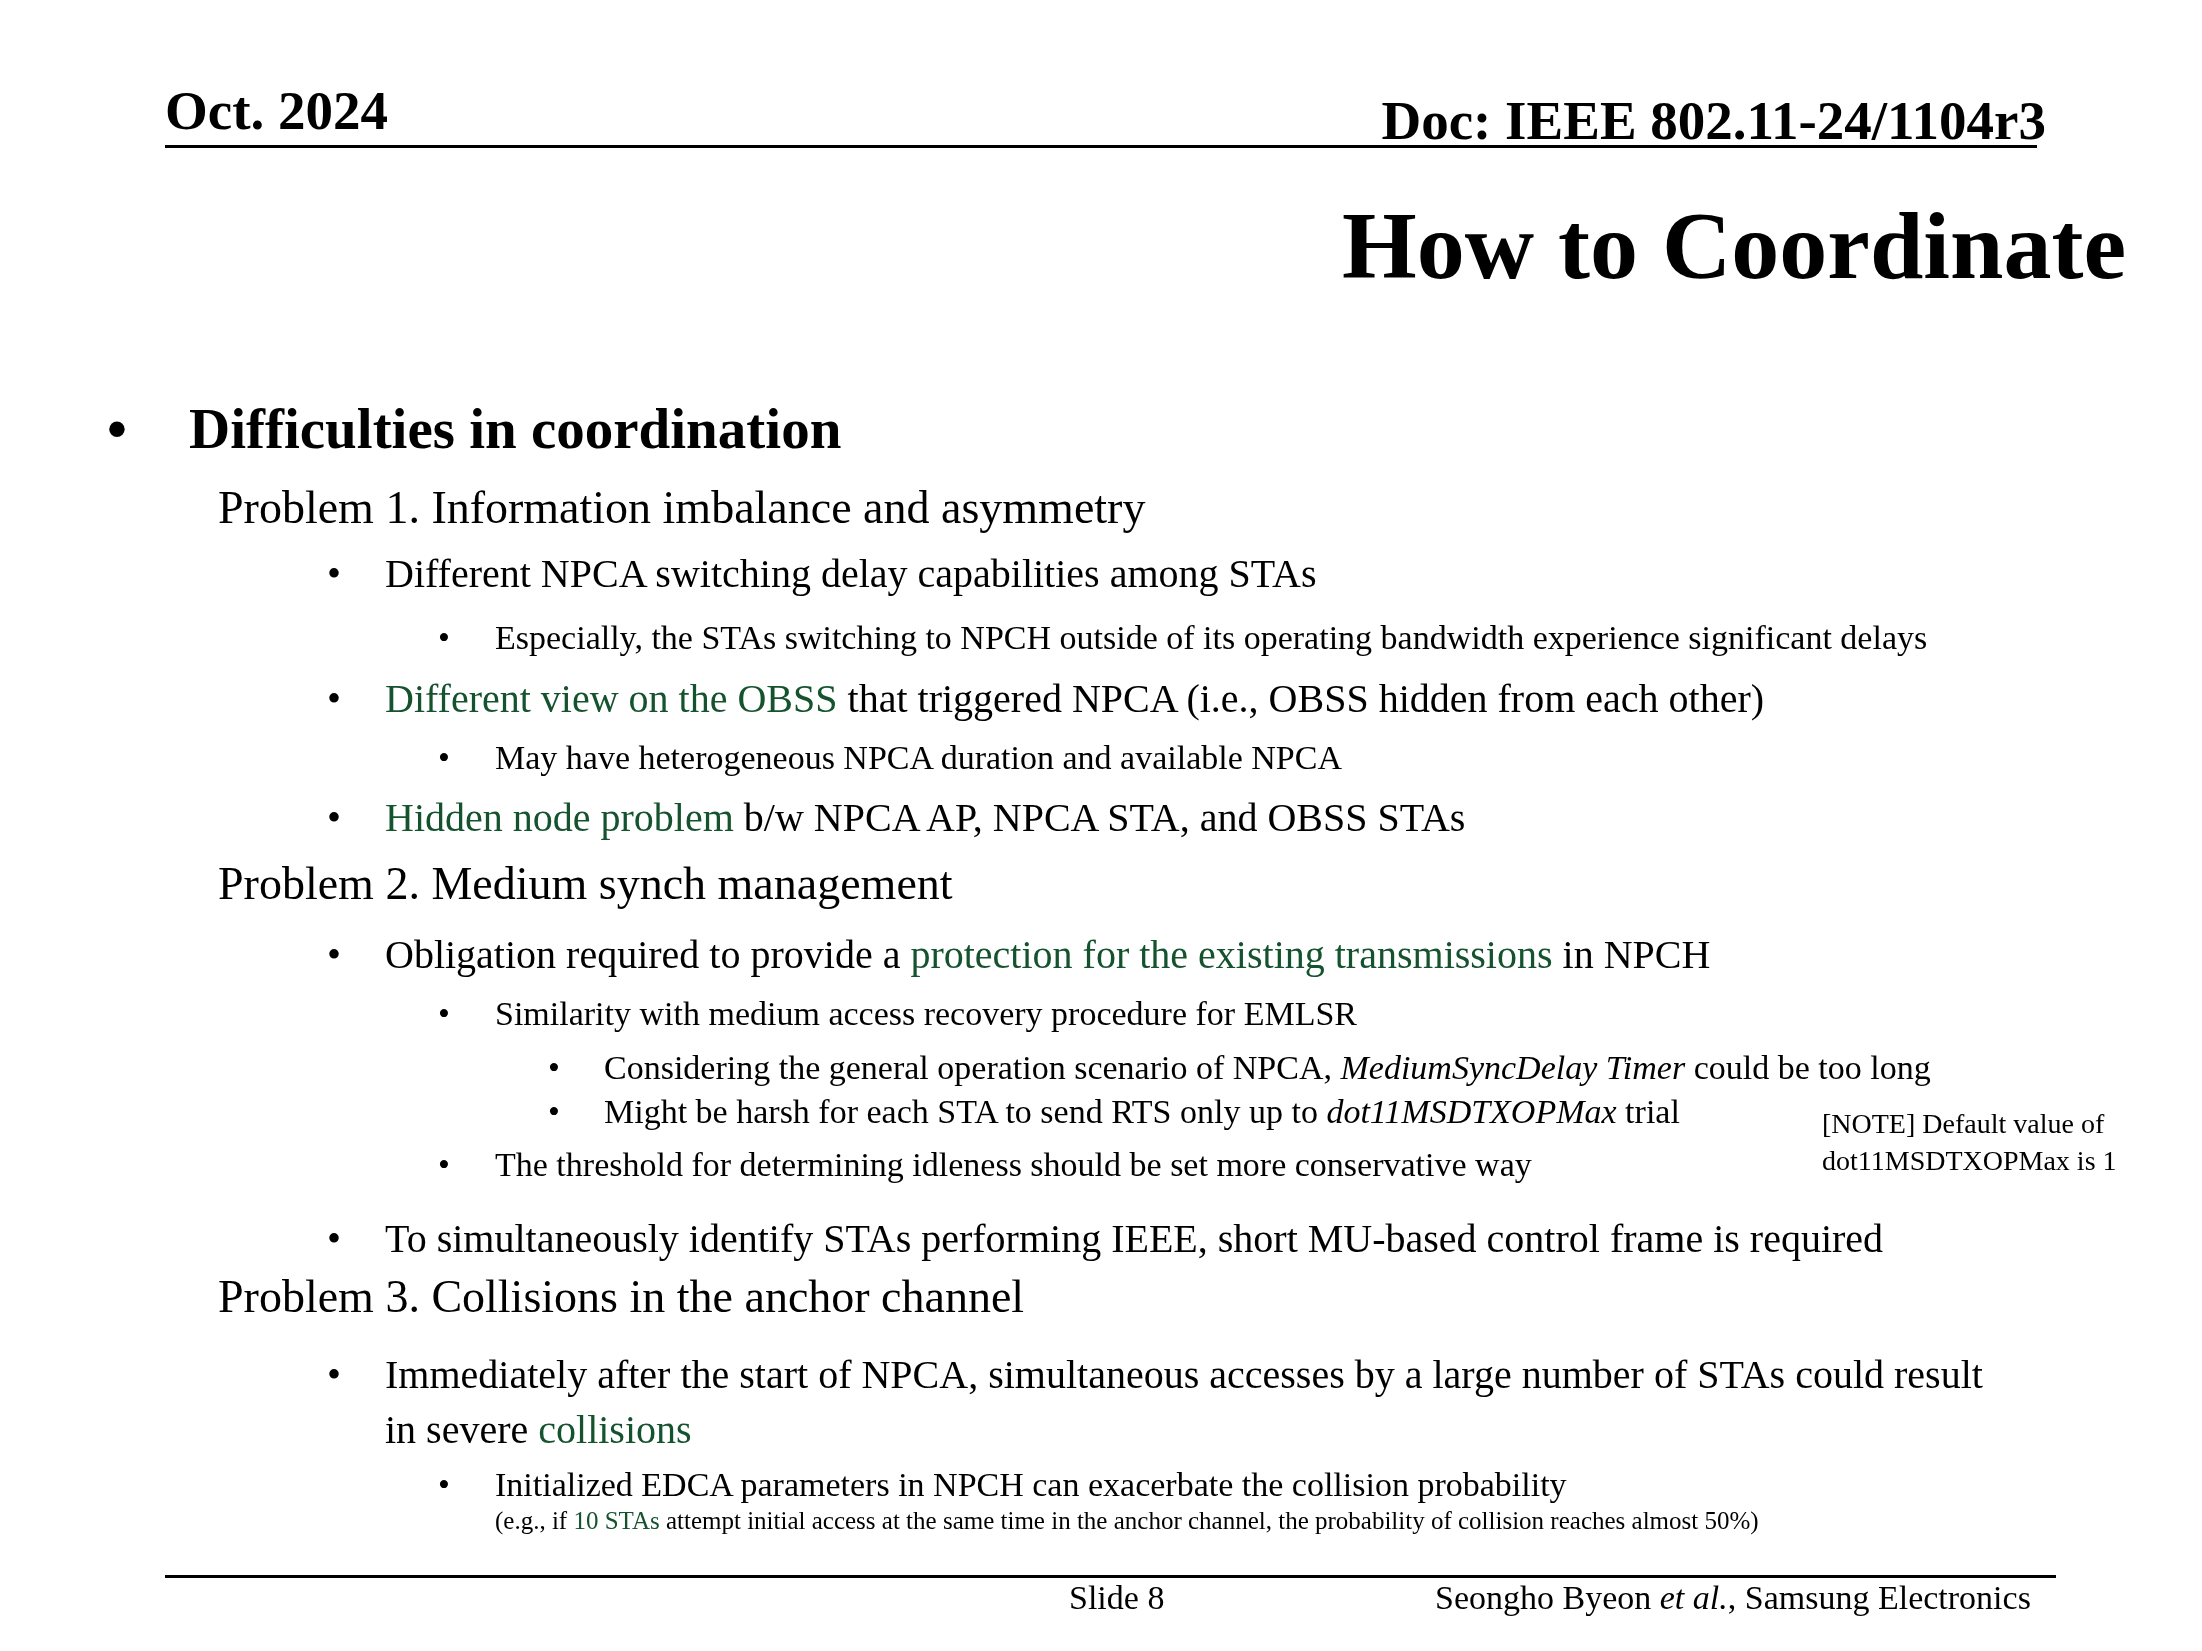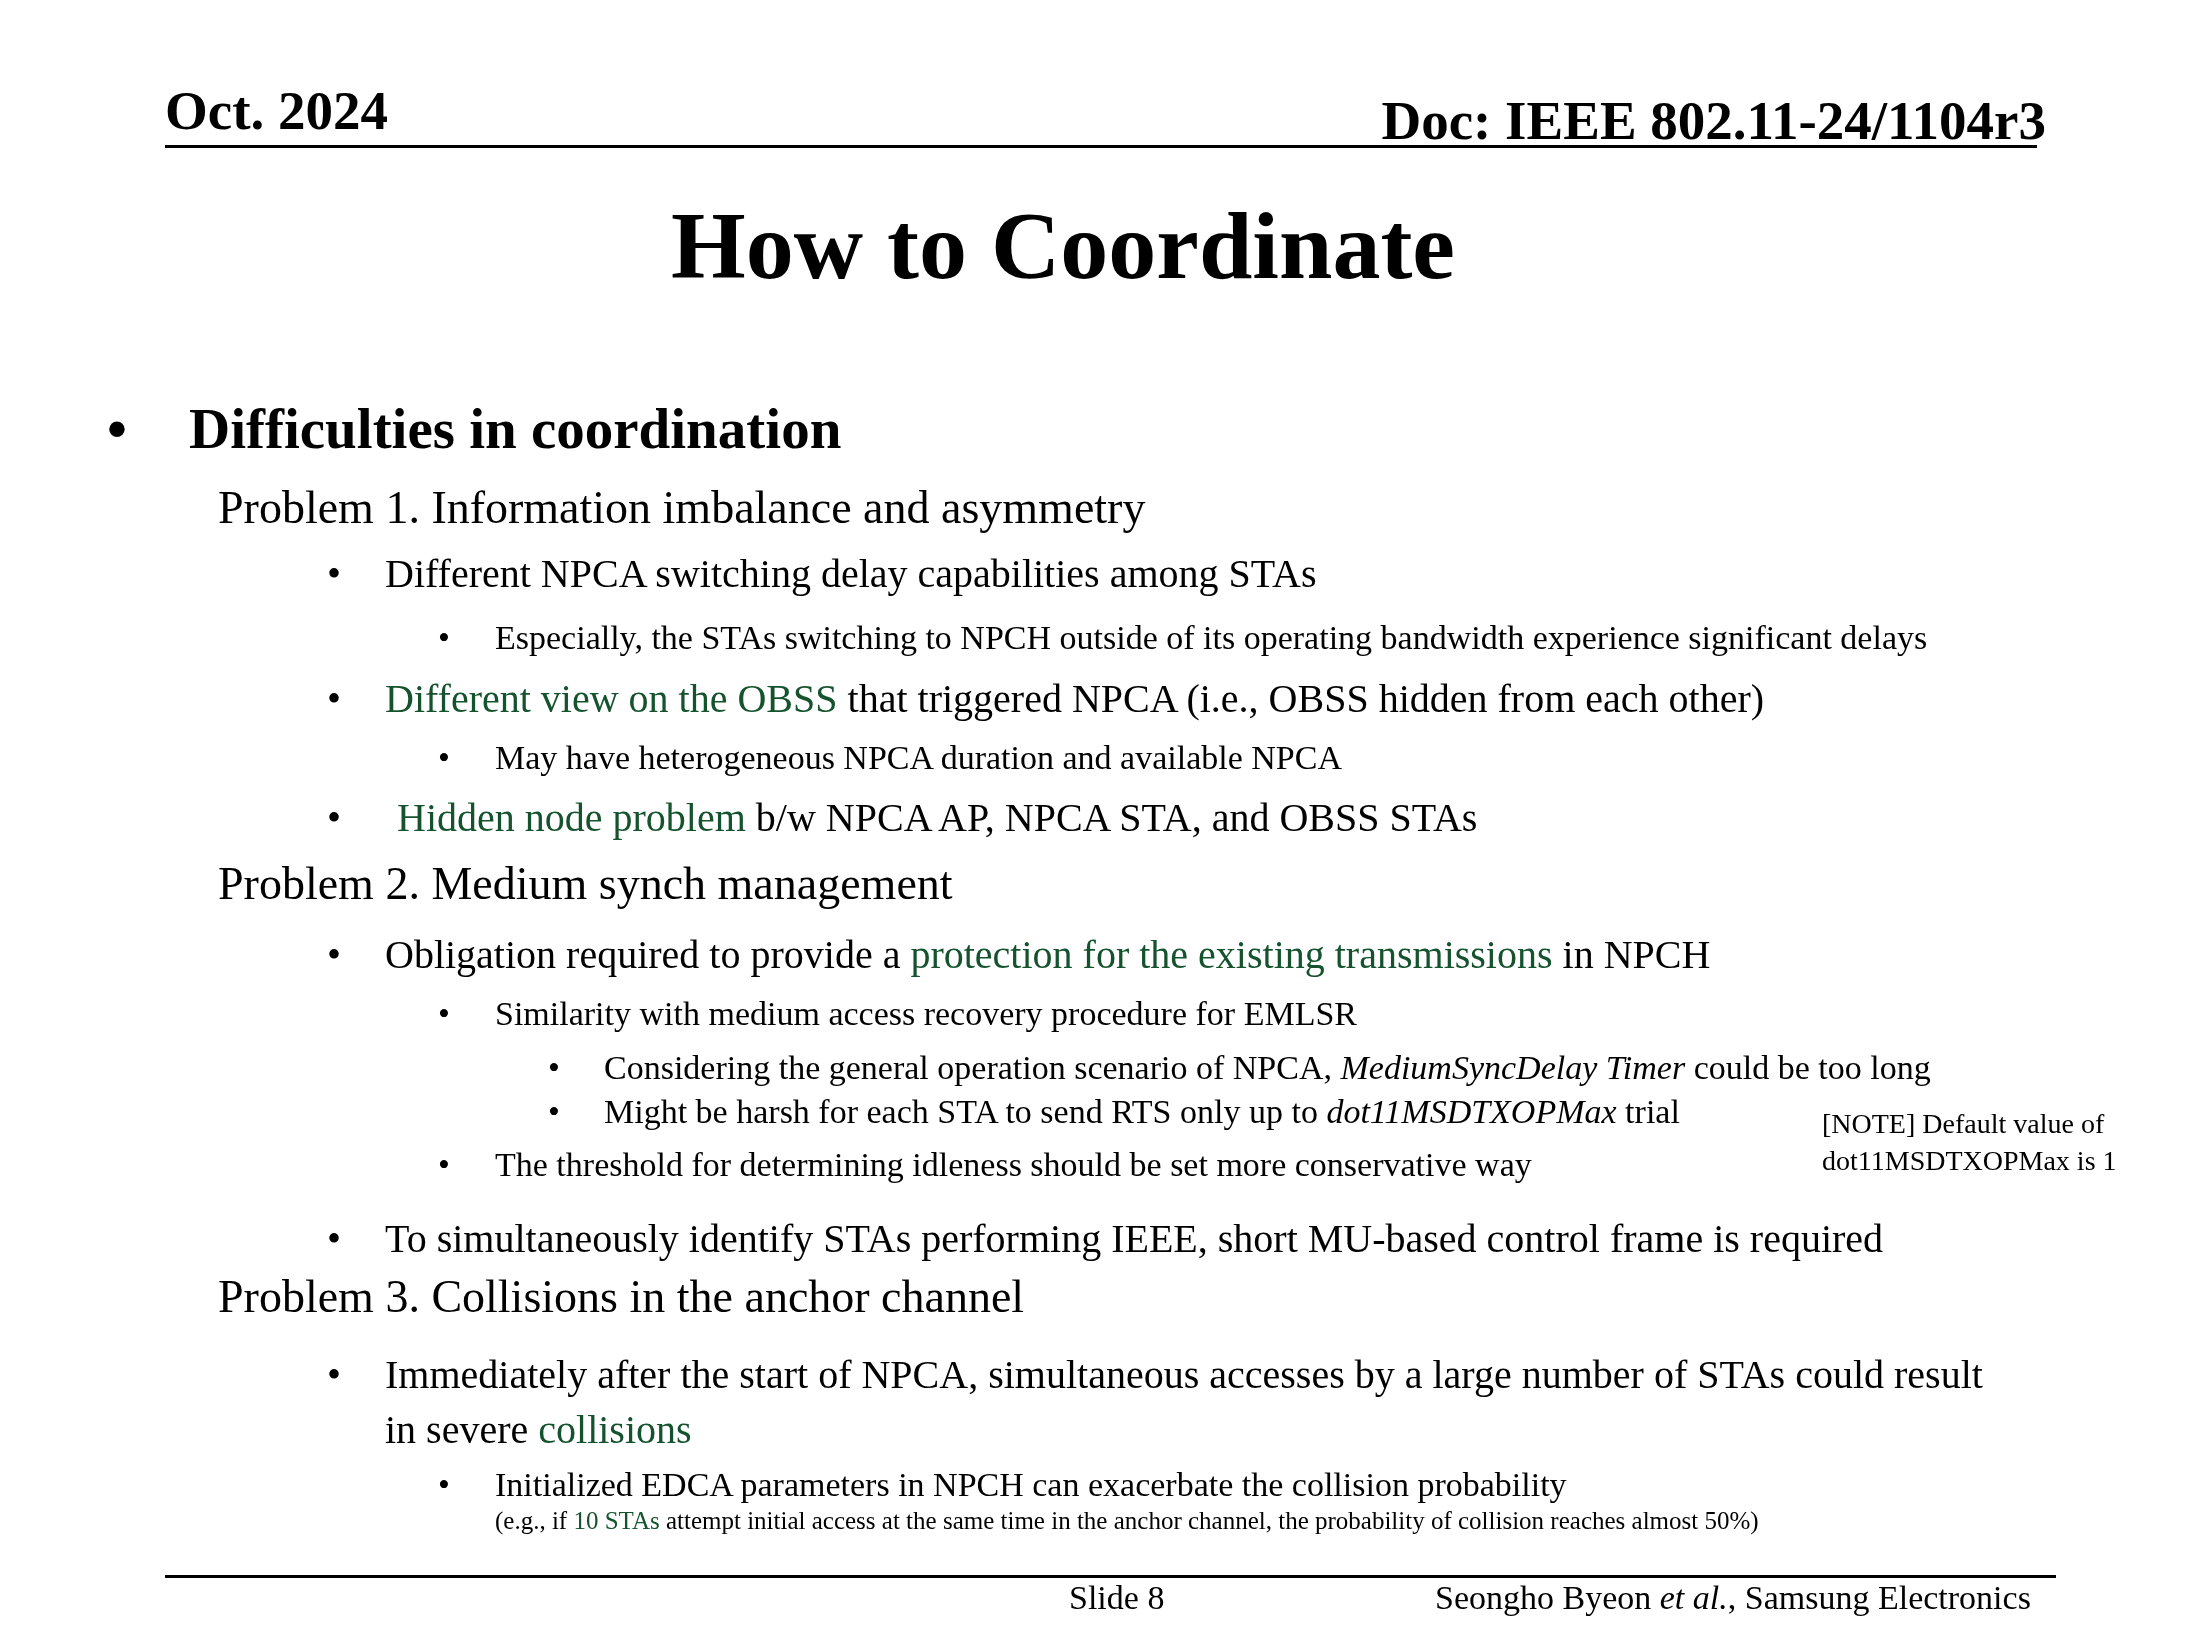--- a/index.html
+++ b/index.html
@@ -1,21 +1,21 @@
 <!DOCTYPE html>
 <html style="font-size:13.8px"><head>
 <meta charset="utf-8">
 <style>
   html, body { margin:0; padding:0; background:#ffffff; }
   body { width:2203px; height:1652px; position:relative; overflow:hidden;
          font-family:"Liberation Serif", "DejaVu Serif", serif; color:#000; }
   .abs { position:absolute; white-space:nowrap; line-height:1; }
   .hdr { font-weight:bold; font-size:55px; }
   .rule { position:absolute; background:#000; height:3.4px; }
-  .title { font-weight:bold; font-size:96px; left:0; width:2126px; text-align:center; }
+  .title { font-weight:bold; font-size:96px; left:0; width:2126px; text-align:right; }
   .l1 { font-weight:bold; font-size:57px; }
   .prob { font-size:46px; }
   .l2 { font-size:40px; }
   .l3 { font-size:34px; }
   .l4 { font-size:34px; }
   .note { font-size:28px; }
   .eg { font-size:25px; }
   .foot { font-size:34px; }
   .red { color:#14532d; }
   .dot { position:absolute; line-height:1; }
@@ -41,21 +41,21 @@
 <span class="dot l3" style="left:438px; top:621px;">•</span>
 <div class="abs l3" style="left:495px; top:621px;">Especially, the STAs switching to NPCH outside of its operating bandwidth experience significant delays</div>
 
 <span class="dot l2" style="left:327px; top:679px;">•</span>
 <div class="abs l2" style="left:385px; top:679px;"><span class="red">Different view on the OBSS</span><span> that triggered NPCA (i.e., OBSS hidden from each other)</span></div>
 
 <span class="dot l3" style="left:438px; top:741px;">•</span>
 <div class="abs l3" style="left:495px; top:741px;">May have heterogeneous NPCA duration and available NPCA</div>
 
 <span class="dot l2" style="left:327px; top:798px;">•</span>
-<div class="abs l2" style="left:385px; top:798px;margin-left:12px;"><span class="red">Hidden node problem</span><span> b/w NPCA AP, NPCA STA, and OBSS STAs</span></div>
+<div class="abs l2" style="left:385px; top:798px;"><span class="red">Hidden node problem</span><span> b/w NPCA AP, NPCA STA, and OBSS STAs</span></div>
 
 <div class="abs prob" style="left:218px; top:861px;">Problem 2. Medium synch management</div>
 
 <span class="dot l2" style="left:327px; top:935px;">•</span>
 <div class="abs l2" style="left:385px; top:935px;"><span>Obligation required to provide a </span><span class="red">protection for the existing transmissions</span><span> in NPCH</span></div>
 
 <span class="dot l3" style="left:438px; top:997px;">•</span>
 <div class="abs l3" style="left:495px; top:997px;">Similarity with medium access recovery procedure for EMLSR</div>
 
 <span class="dot l4" style="left:548px; top:1051px;">•</span>

